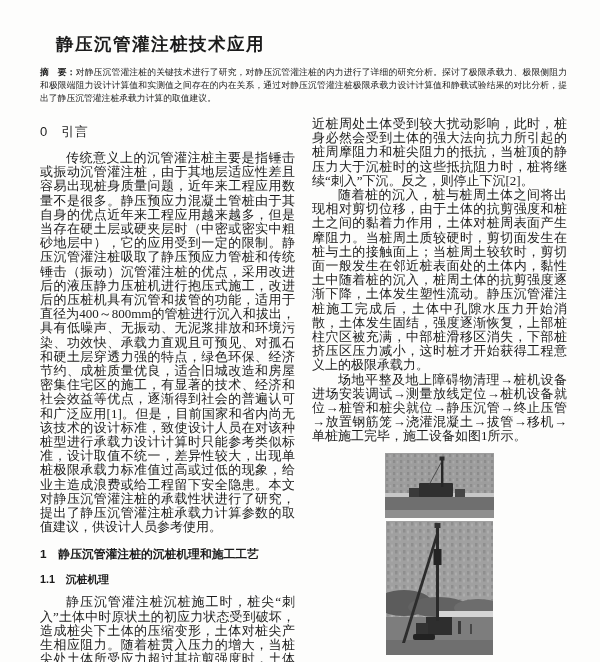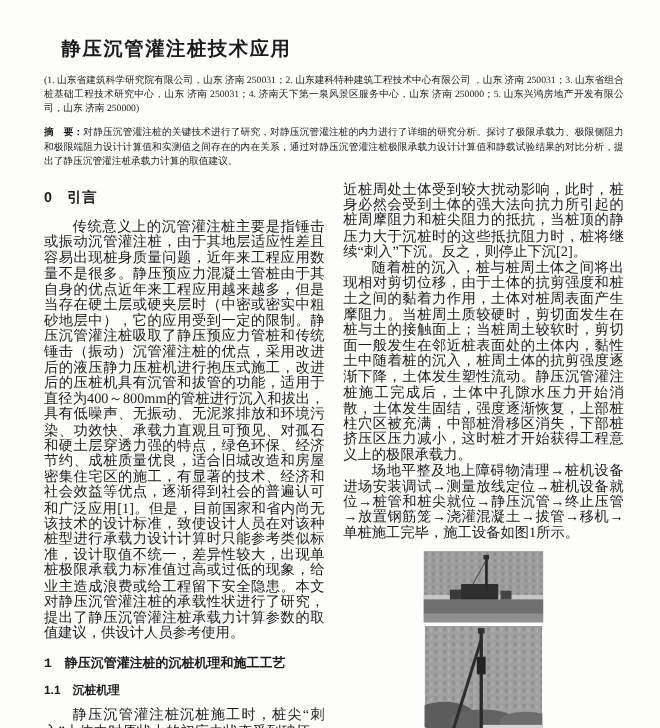--- a/index.html
+++ b/index.html
@@ -34,46 +34,45 @@
   .abs-label, .kw-label { font-weight: bold; font-family: "Liberation Sans", "DejaVu Sans", sans-serif; }
 
   
   .columns { display: flex; gap: 17px; margin-top: 12px; }
   .col { width: 257px; }
   .col p { margin: 0; font-size: 13px; line-height: 14.2px; text-align: justify; }
   p.indent { text-indent: 2em; }
   h2.sec {
     margin: 6px 0 10px 0;
     font-family: "Liberation Sans", "DejaVu Sans", sans-serif;
-    font-size: 13px; font-weight: bold; letter-spacing: .5px;
+    font-size: 13px; font-weight: normal; letter-spacing: .5px;
   }
   h2.sec2 {
     margin: 13px 0 9px 0;
-    font-family: Liberation Mono, monospace;
+    font-family: Liberation Sans, sans-serif;
     font-size: 11.8px; font-weight: bold;
   }
   h3.subsec {
     margin: 10px 0 8px 0;
     font-family: "Liberation Sans", "DejaVu Sans", sans-serif;
     font-size: 10.8px; font-weight: bold;
   }
 
   
   figure.fig1 { margin: 9px 0 0 0; text-align: center; }
   .photo { display: block; margin: 0 auto; }
   .photo-top { margin-bottom: 3px; }
 </style>
 </head>
 <body>
 
 <div class="page">
 
   <header>
     <h1 class="title">静压沉管灌注桩技术应用</h1>
-    <p class="affil">(1. 山东省建筑科学研究院有限公司，山东 济南 250031；2. 山东建科特种建筑工程技术中心有限公司 ，山东 济南 250031；3. 山东省组合桩基础工程技术研究中心，山东 济南 250031；4. 济南天下第一泉风景区服务中心，山东 济南 250000；5. 山东兴鸿房地产开发有限公司，山东 济南 250000)</p>
   </header>
 
   <section class="abstract-block">
     <p class="abs-p"><span class="abs-label">摘　要：</span><span>对静压沉管灌注桩的关键技术进行了研究，对静压沉管灌注桩的内力进行了详细的研究分析。探讨了极限承载力、极限侧阻力和极限端阻力设计计算值和实测值之间存在的内在关系，通过对静压沉管灌注桩极限承载力设计计算值和静载试验结果的对比分析，提出了静压沉管灌注桩承载力计算的取值建议。</span></p>
   </section>
 
   <main class="columns">
 
     <div class="col">
       <h2 class="sec">0　引言</h2>

